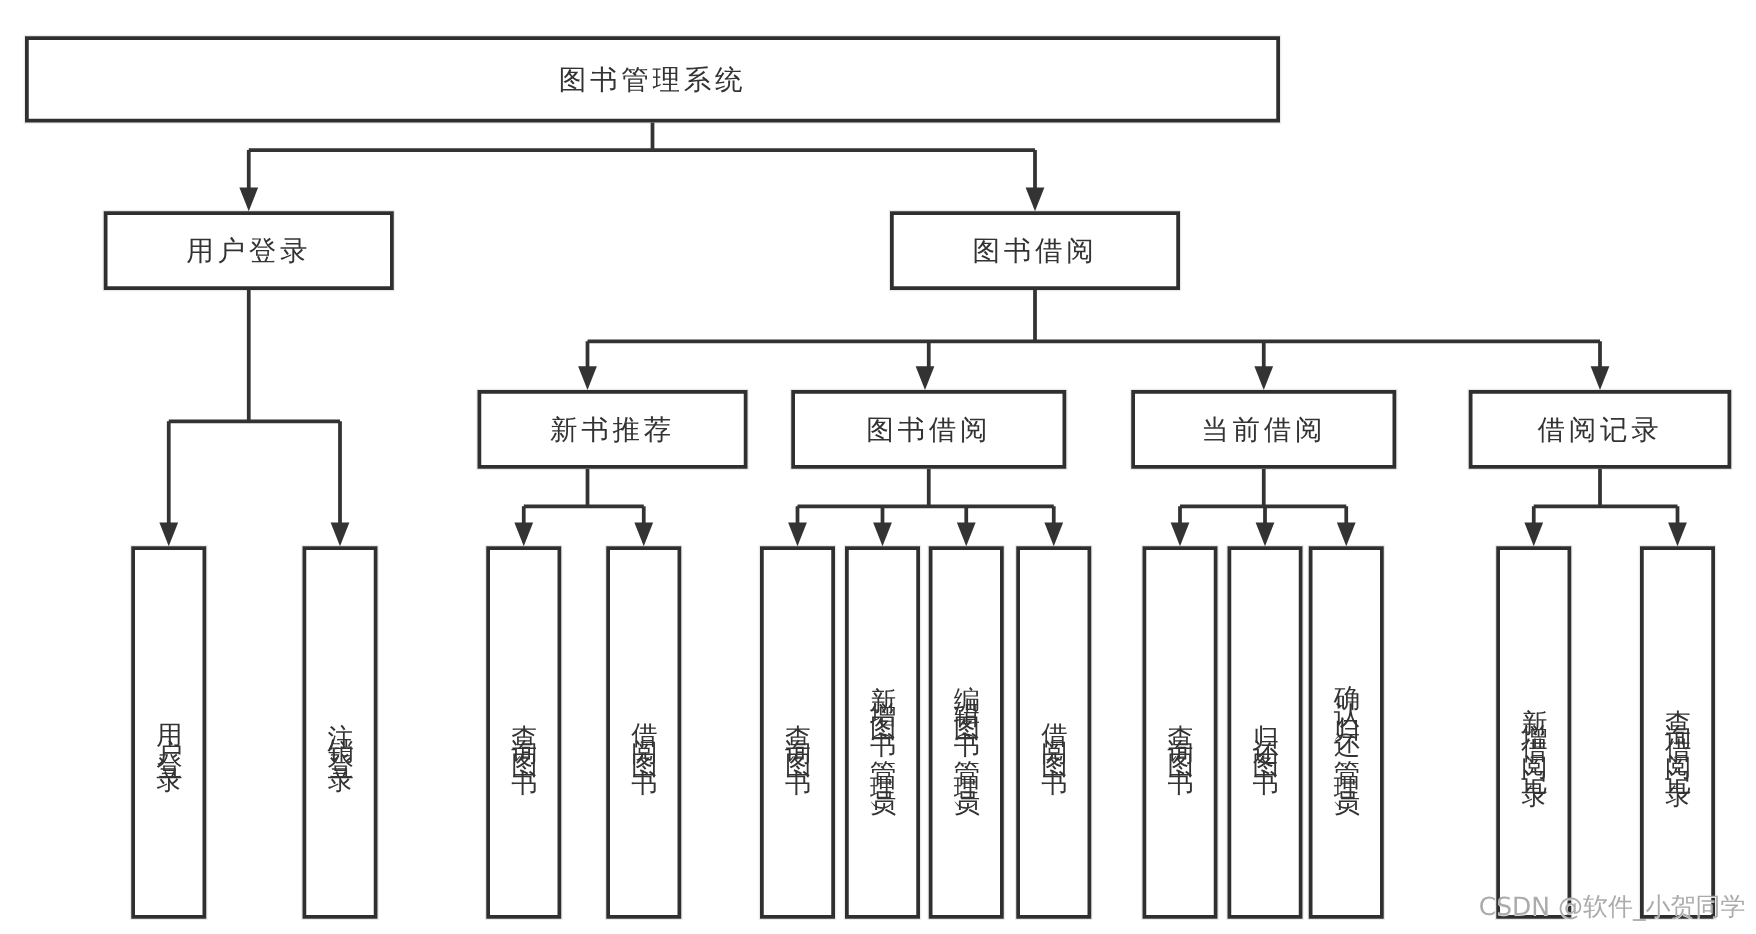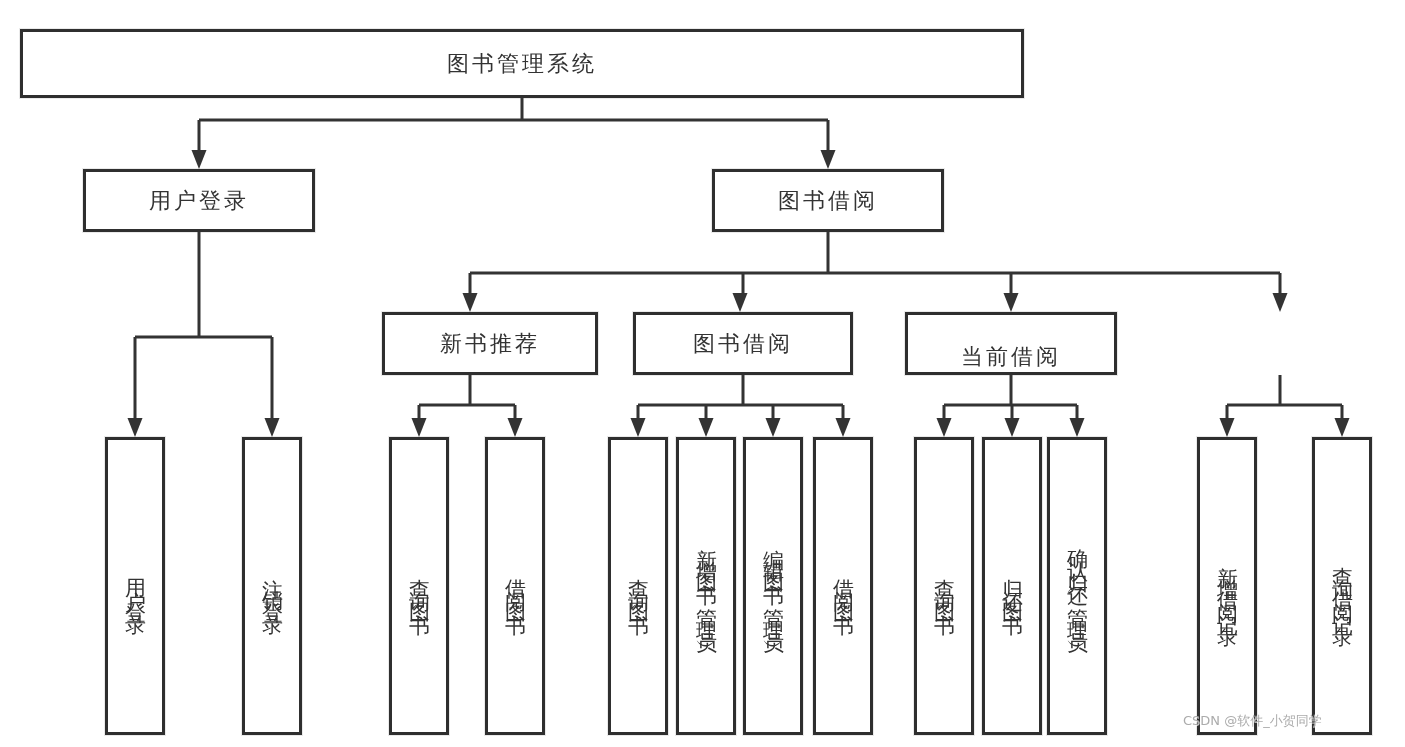--- a/index.html
+++ b/index.html
@@ -68,21 +68,21 @@
     text-orientation: mixed;
     font-size: 21px;
     line-height: 1;
     letter-spacing: 12px;
     white-space: nowrap;
   }
   #watermark {
     position: absolute;
     left: 1183px;
     top: 712px;
-    font-size: 13px;
+    font-size: 20px;
     color: var(--watermark);
     text-shadow: 0 1px 0 rgba(255,255,255,0.8);
     white-space: nowrap;
   }
 </style>
 </head>
 <body>
 
 <div id="stage">
 
@@ -127,22 +127,25 @@
   <div class="hbox" style="left:712px;top:169px;width:232px;height:63px;">
     <span>图书借阅</span>
   </div>
 
   <div class="hbox" style="left:382px;top:312px;width:216px;height:63px;">
     <span>新书推荐</span>
   </div>
   <div class="hbox" style="left:633px;top:312px;width:220px;height:63px;">
     <span>图书借阅</span>
   </div>
-  <div class="hbox" style="left:905px;top:312px;width:212px;height:63px;align-items:flex-end;">
+  <div class="hbox" style="left:905px;top:312px;width:212px;height:63px;">
     <span>当前借阅</span>
+  </div>
+  <div class="hbox" style="left:1175px;top:312px;width:210px;height:63px;">
+    <span>借阅记录</span>
   </div>
 
   <div class="vbox" style="left:105px;">
     <span class="vtext">用户登录</span>
   </div>
   <div class="vbox" style="left:242px;">
     <span class="vtext">注销登录</span>
   </div>
 
   <div class="vbox" style="left:389px;">

